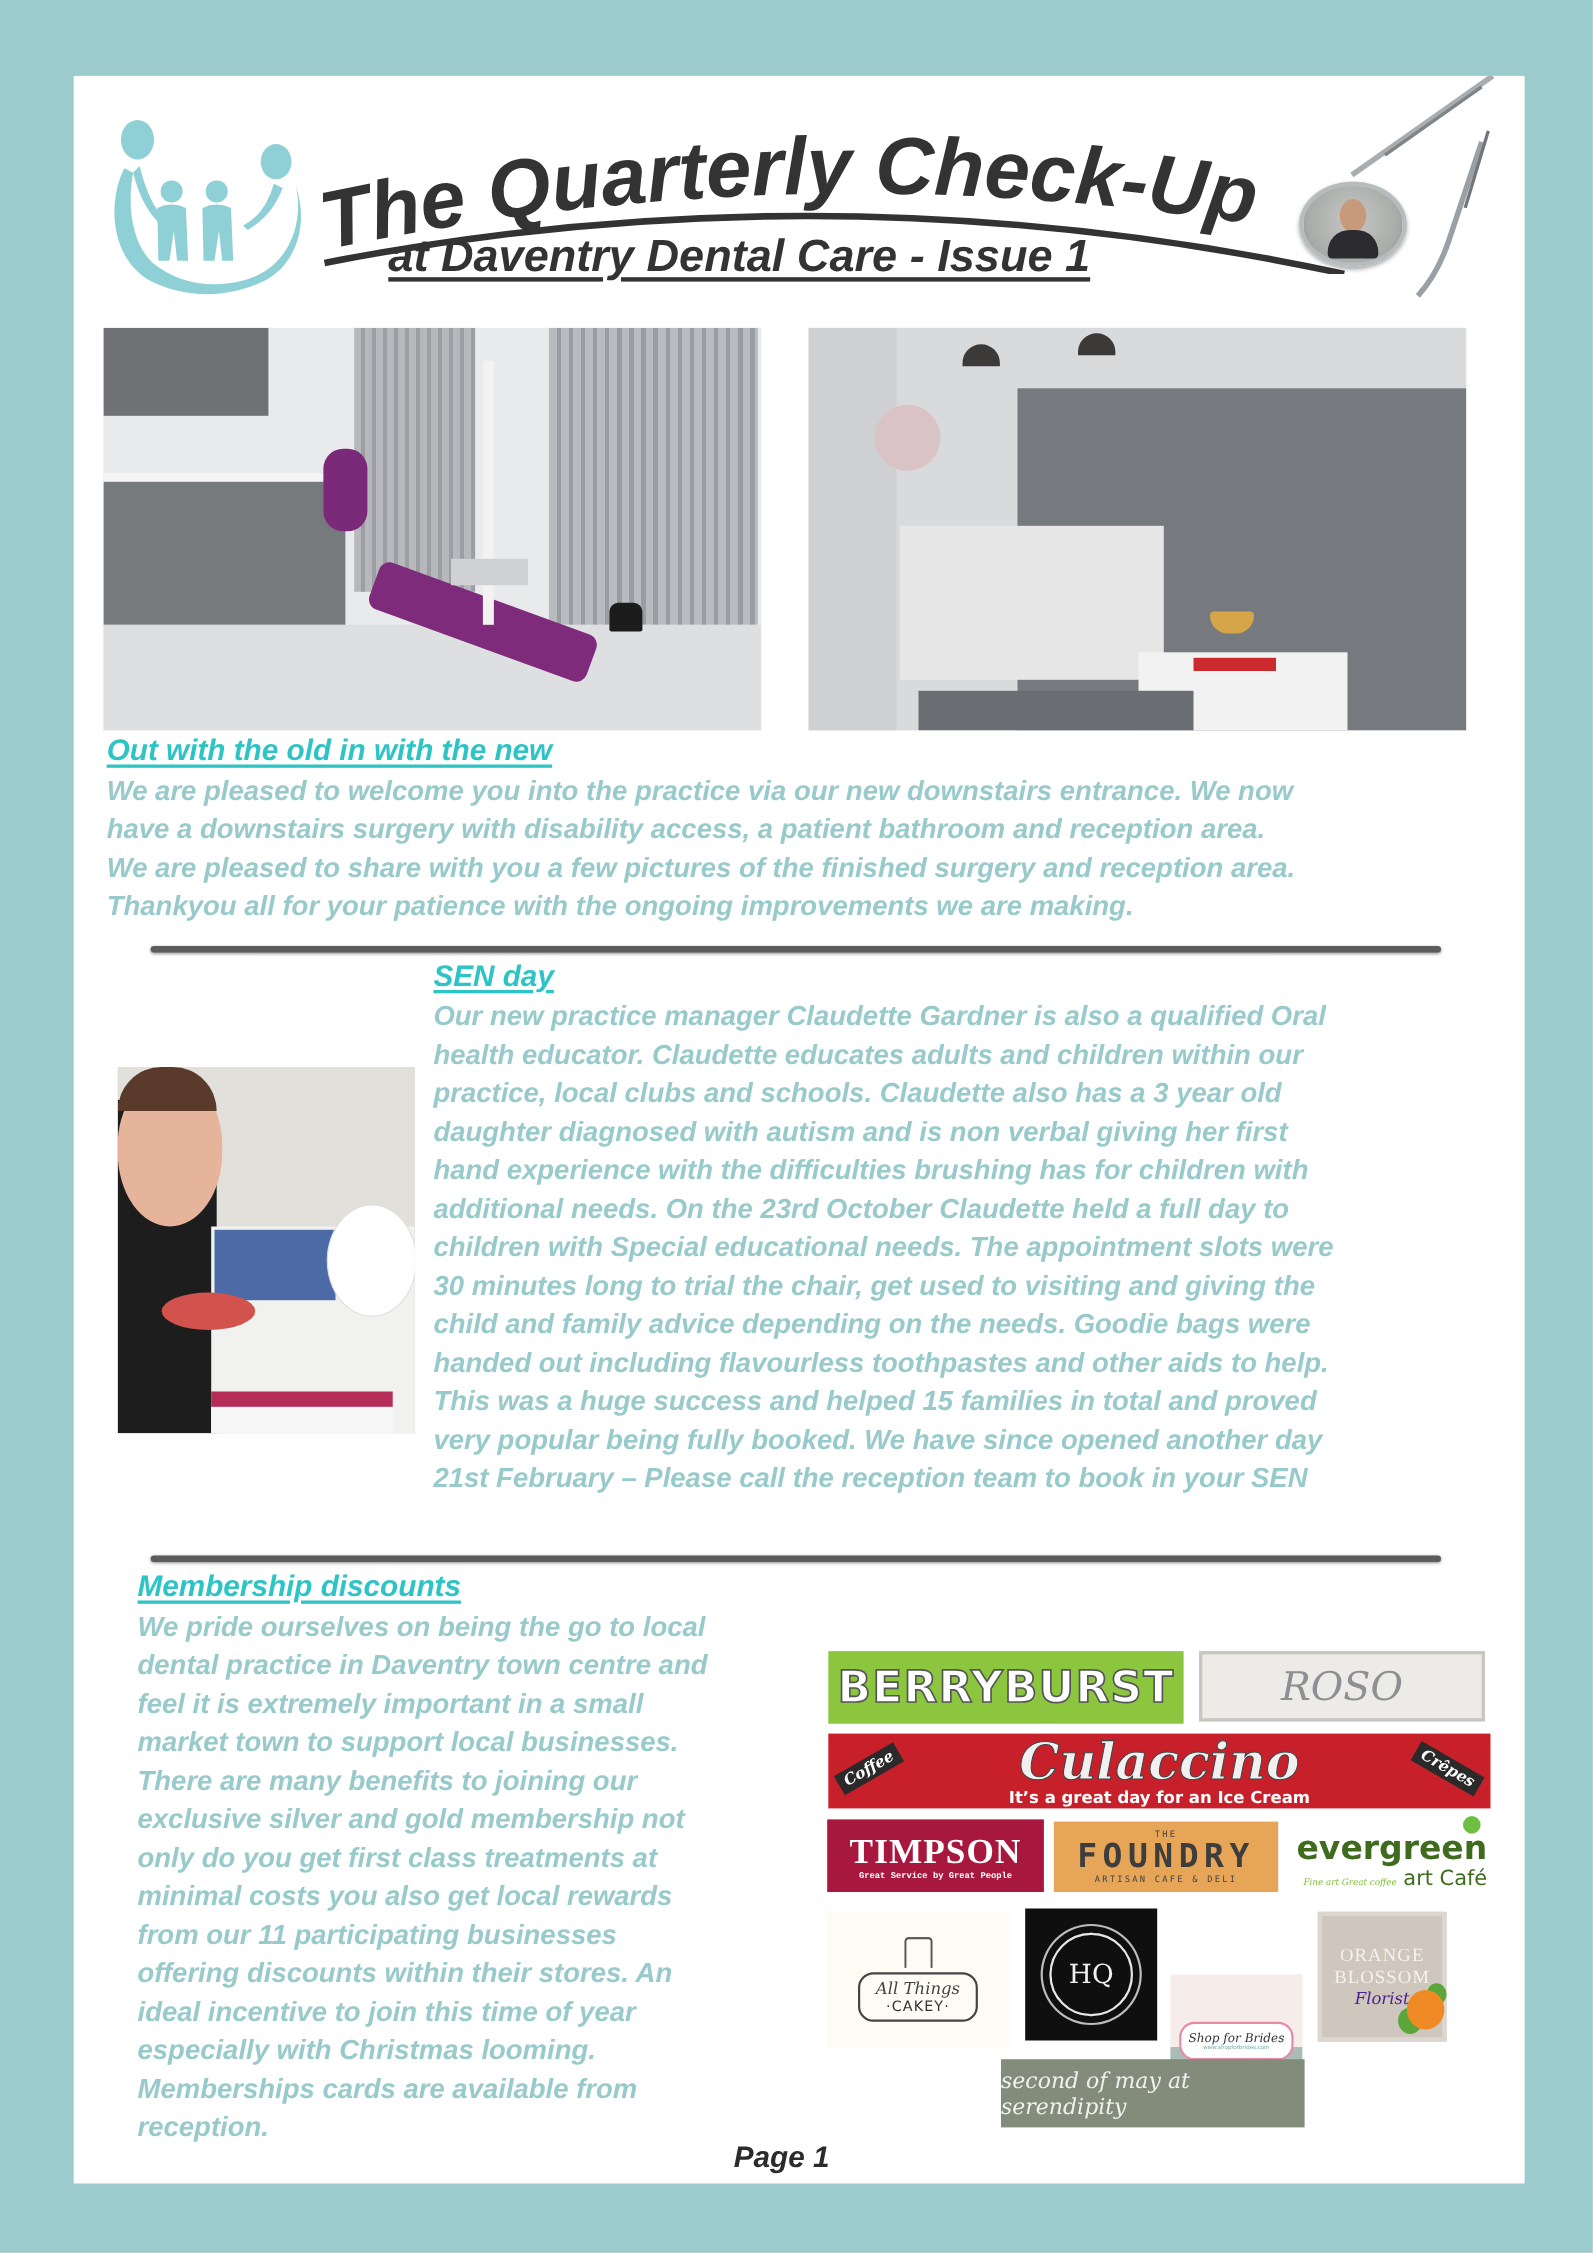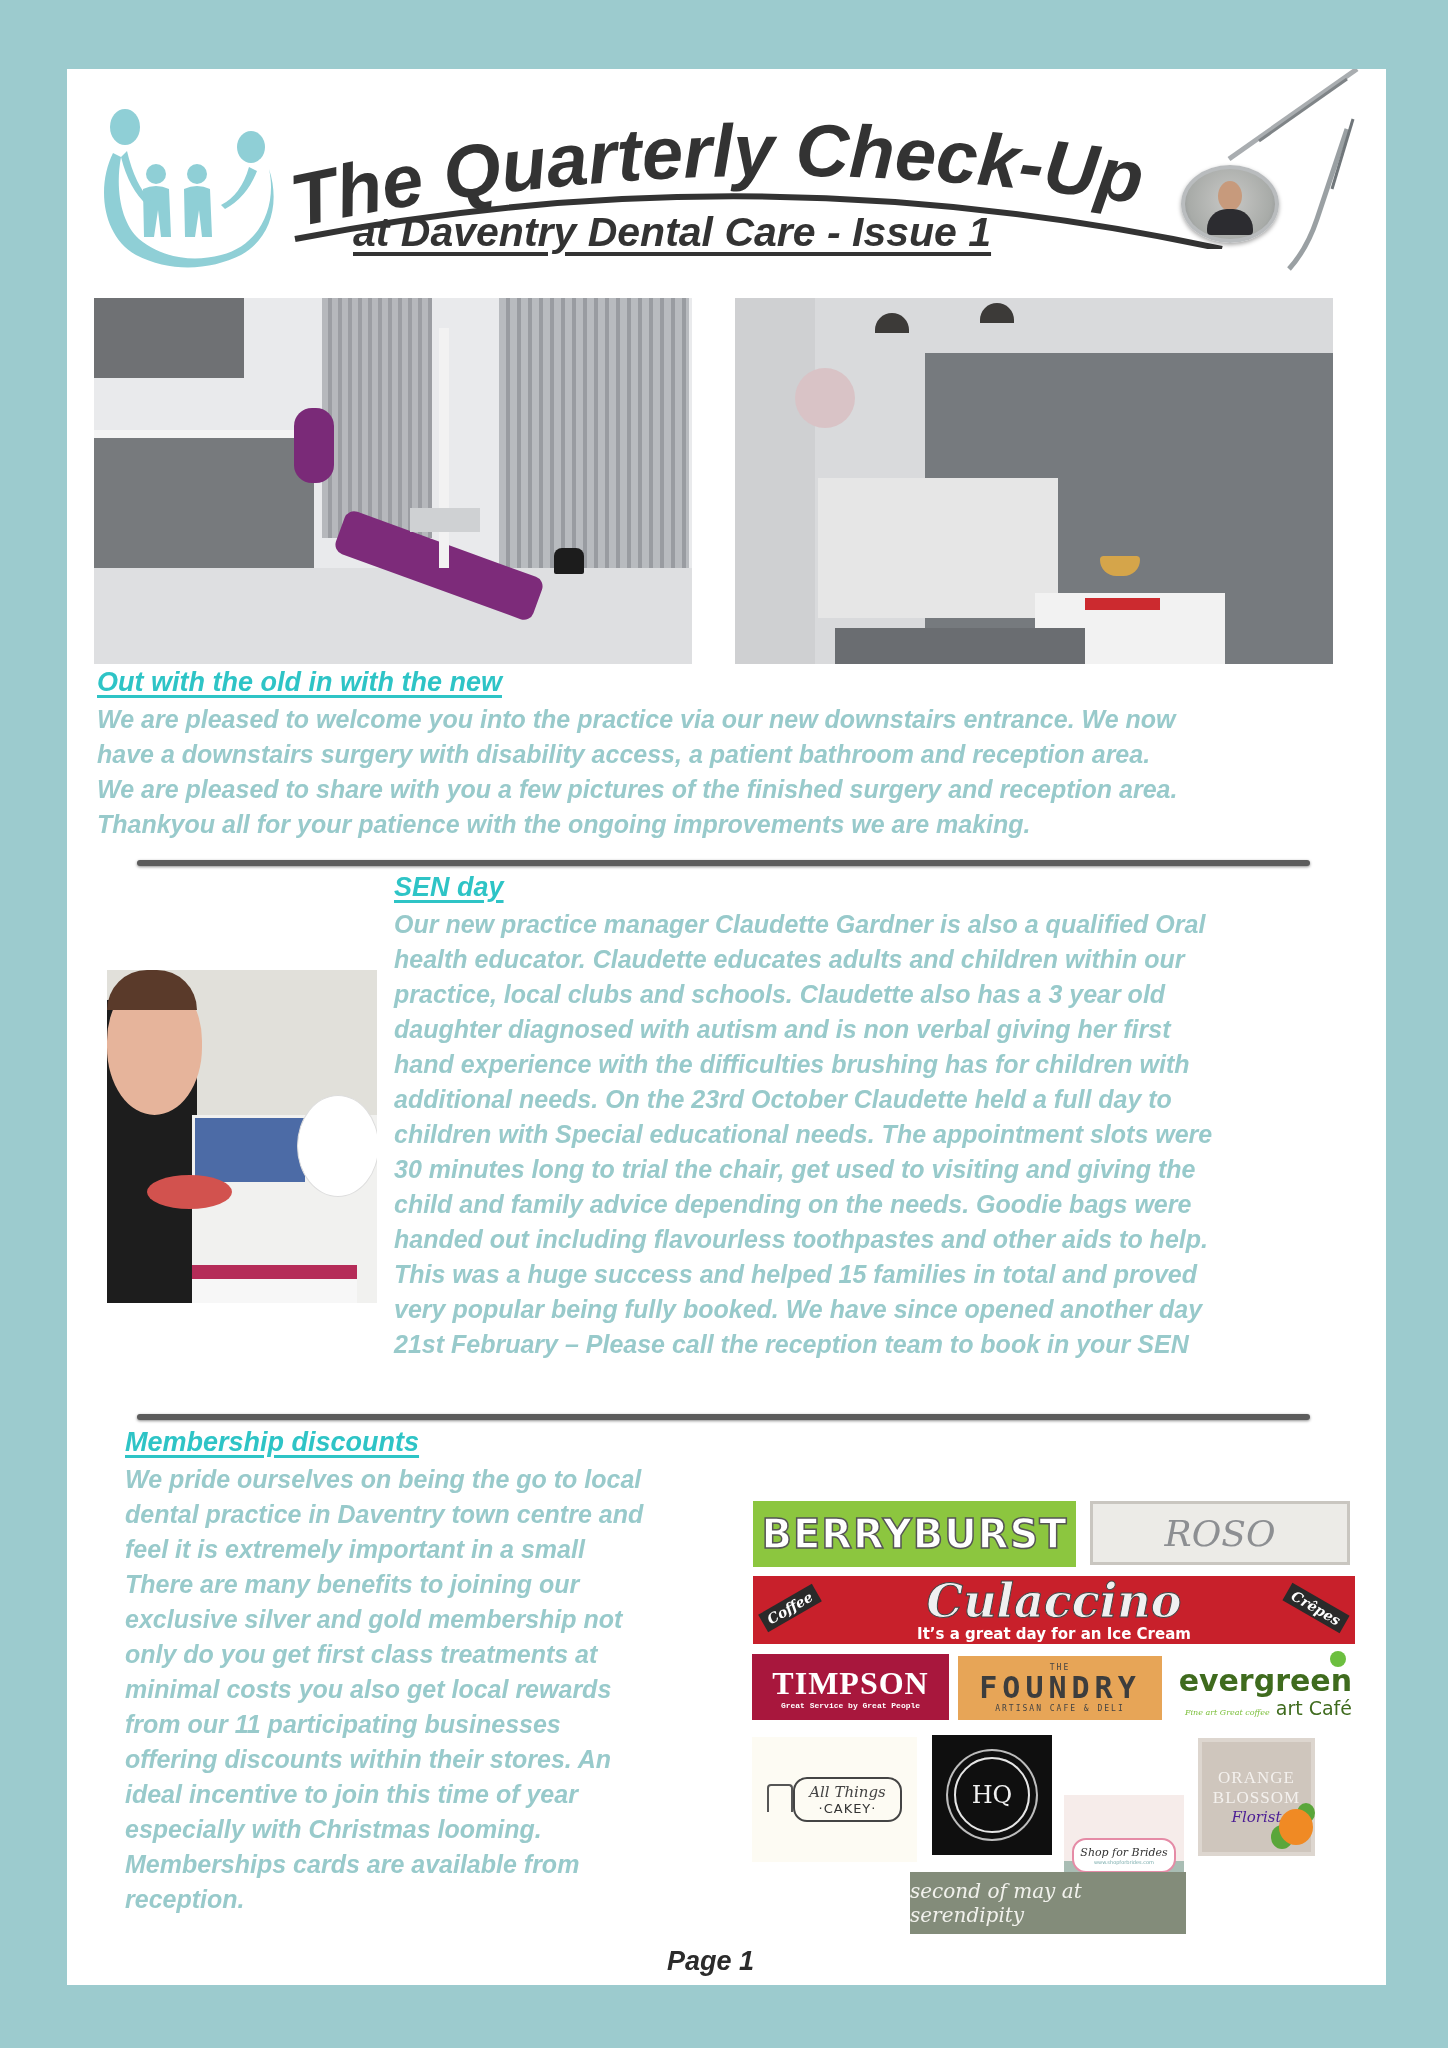--- a/index.html
+++ b/index.html
@@ -155,20 +155,21 @@
     <span class="ln">21st February – Please call the reception team to book in your SEN</span>
   </div>
 
   <div class="sep" style="left:70px; top:1345px; width:1173px;"></div>
 
   <div class="abs heading" style="left:58px; top:1358px;">Membership discounts</div>
   <div class="abs body-text" style="left:58px; top:1393px;">
     <span class="ln">We pride ourselves on being the go to local</span>
     <span class="ln">dental practice in Daventry town centre and</span>
     <span class="ln">feel it is extremely important in a small</span>
+    <span class="ln">market town to support local businesses.</span>
     <span class="ln">There are many benefits to joining our</span>
     <span class="ln">exclusive silver and gold membership not</span>
     <span class="ln">only do you get first class treatments at</span>
     <span class="ln">minimal costs you also get local rewards</span>
     <span class="ln">from our 11 participating businesses</span>
     <span class="ln">offering discounts within their stores. An</span>
     <span class="ln">ideal incentive to join this time of year</span>
     <span class="ln">especially with Christmas looming.</span>
     <span class="ln">Memberships cards are available from</span>
     <span class="ln">reception.</span>
@@ -199,21 +200,21 @@
   </div>
   <div class="logo" style="left:1105px; top:1580px; width:180px; height:72px; background:#ffffff; flex-direction:column; align-items:flex-end;">
     <span style="position:absolute; right:6px; top:2px; width:16px; height:16px; border-radius:50%; background:#6cbf3f;"></span>
     <span style="font-family:'DejaVu Sans',sans-serif; font-weight:bold; font-size:30px; color:#3f6b1e; line-height:32px; margin-top:14px;">evergreen</span>
     <div style="display:flex; align-items:baseline; gap:6px;">
       <span style="font-family:'DejaVu Serif',serif; font-style:italic; font-size:8px; color:#7bbf3a;">Fine art Great coffee</span>
       <span style="font-family:'DejaVu Sans',sans-serif; font-size:19px; color:#3f6b1e;">art Café</span>
     </div>
   </div>
 
-  <div class="logo" style="left:685px; top:1668px; width:165px; height:125px; background:#fdfbf3; flex-direction:row;">
+  <div class="logo" style="left:685px; top:1668px; width:165px; height:125px; background:#fdfbf3; flex-direction:column;">
     <span style="width:22px; height:26px; border:2px solid #555; border-radius:4px 4px 0 0; border-bottom:none; margin-bottom:4px;"></span>
     <div style="border:2px solid #444; border-radius:14px; padding:4px 14px; text-align:center;">
       <div style="font-family:'DejaVu Serif',serif; font-style:italic; font-size:15px; color:#444;">All Things</div>
       <div style="font-family:'DejaVu Sans',sans-serif; font-size:13px; color:#333; letter-spacing:1px;">·CAKEY·</div>
     </div>
   </div>
   <div class="logo" style="left:865px; top:1666px; width:120px; height:120px; background:#0f0f0f;">
     <div style="width:72px; height:72px; border-radius:50%; border:2px solid #e6e6e6; display:flex; align-items:center; justify-content:center; box-shadow:0 0 0 6px #0f0f0f, 0 0 0 8px #bdbdbd;">
       <span style="font-family:'DejaVu Serif',serif; font-size:24px; color:#f0f0f0;">HQ</span>
     </div>

